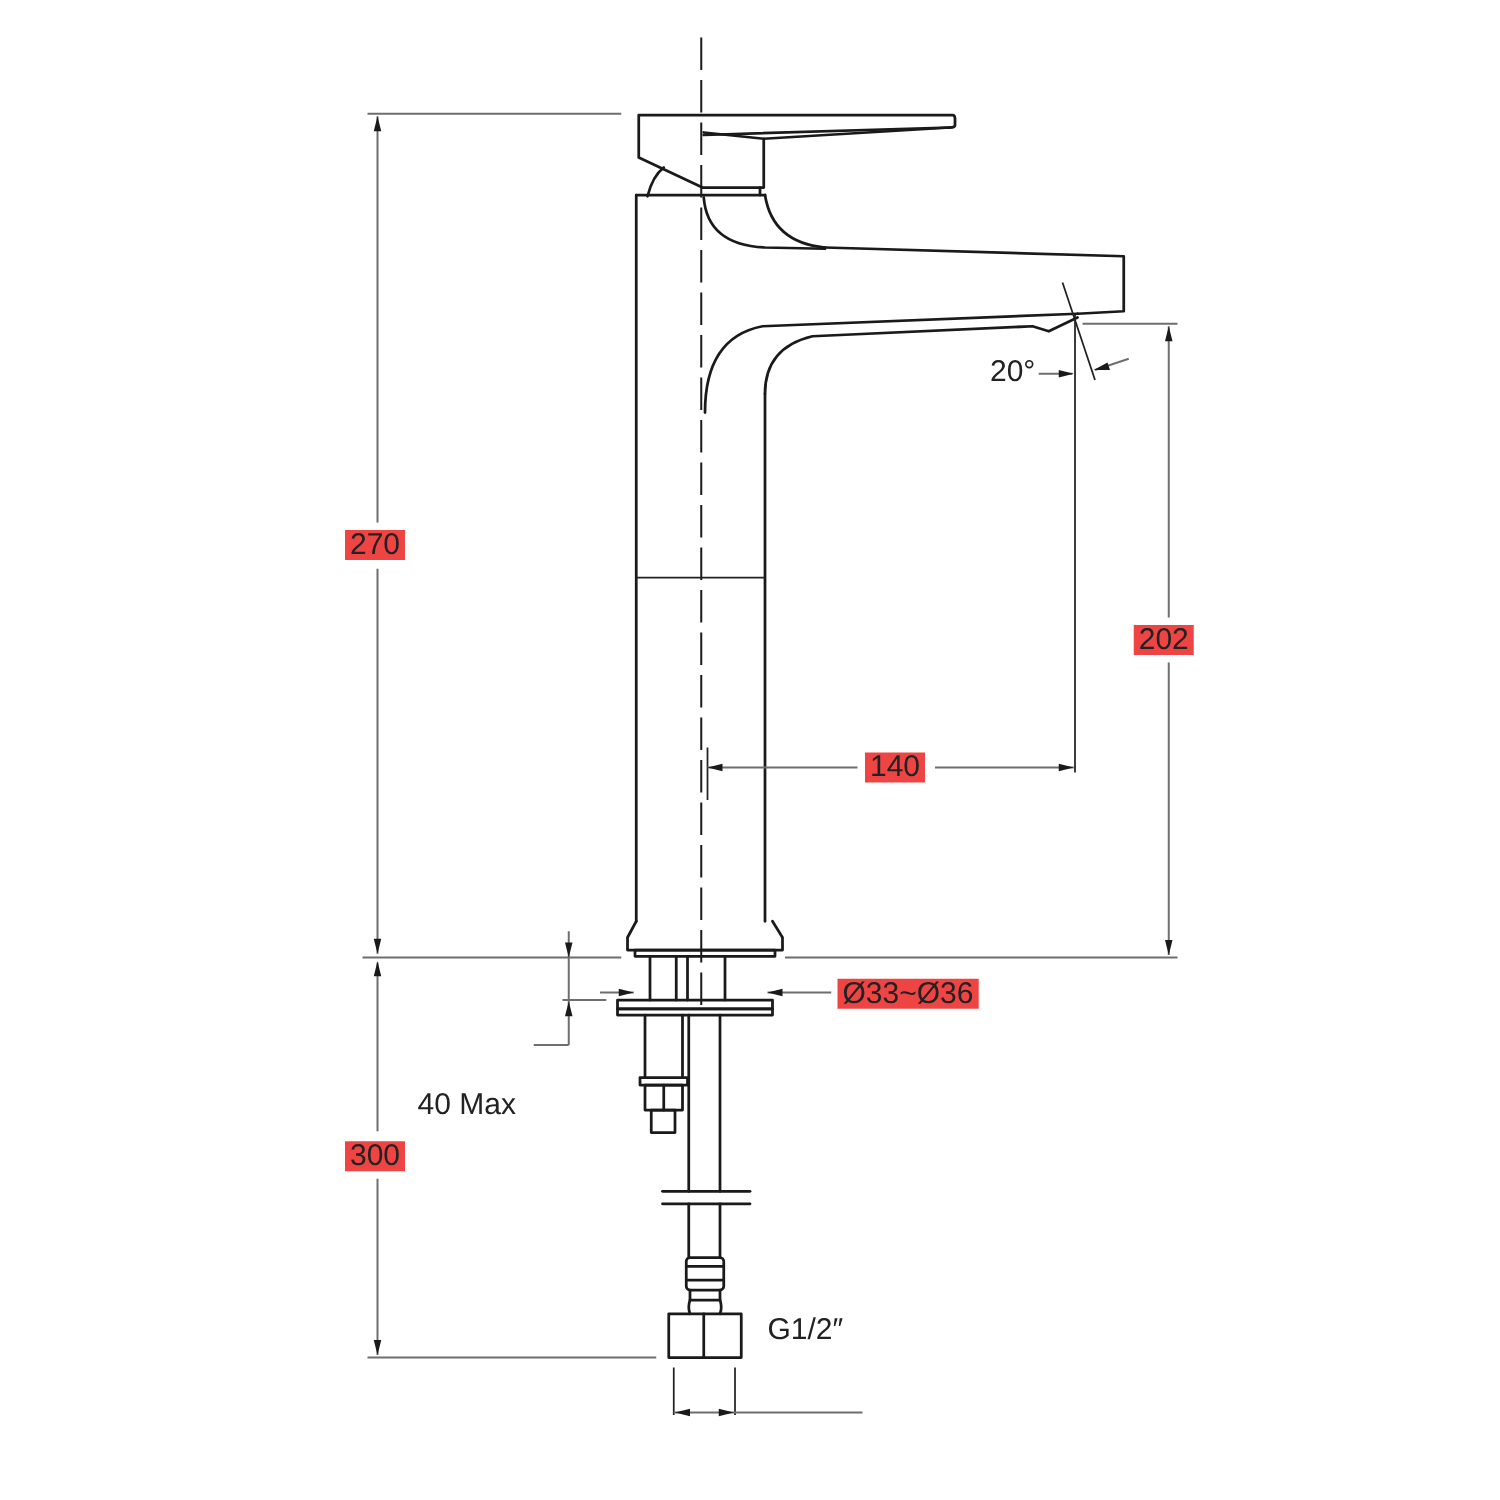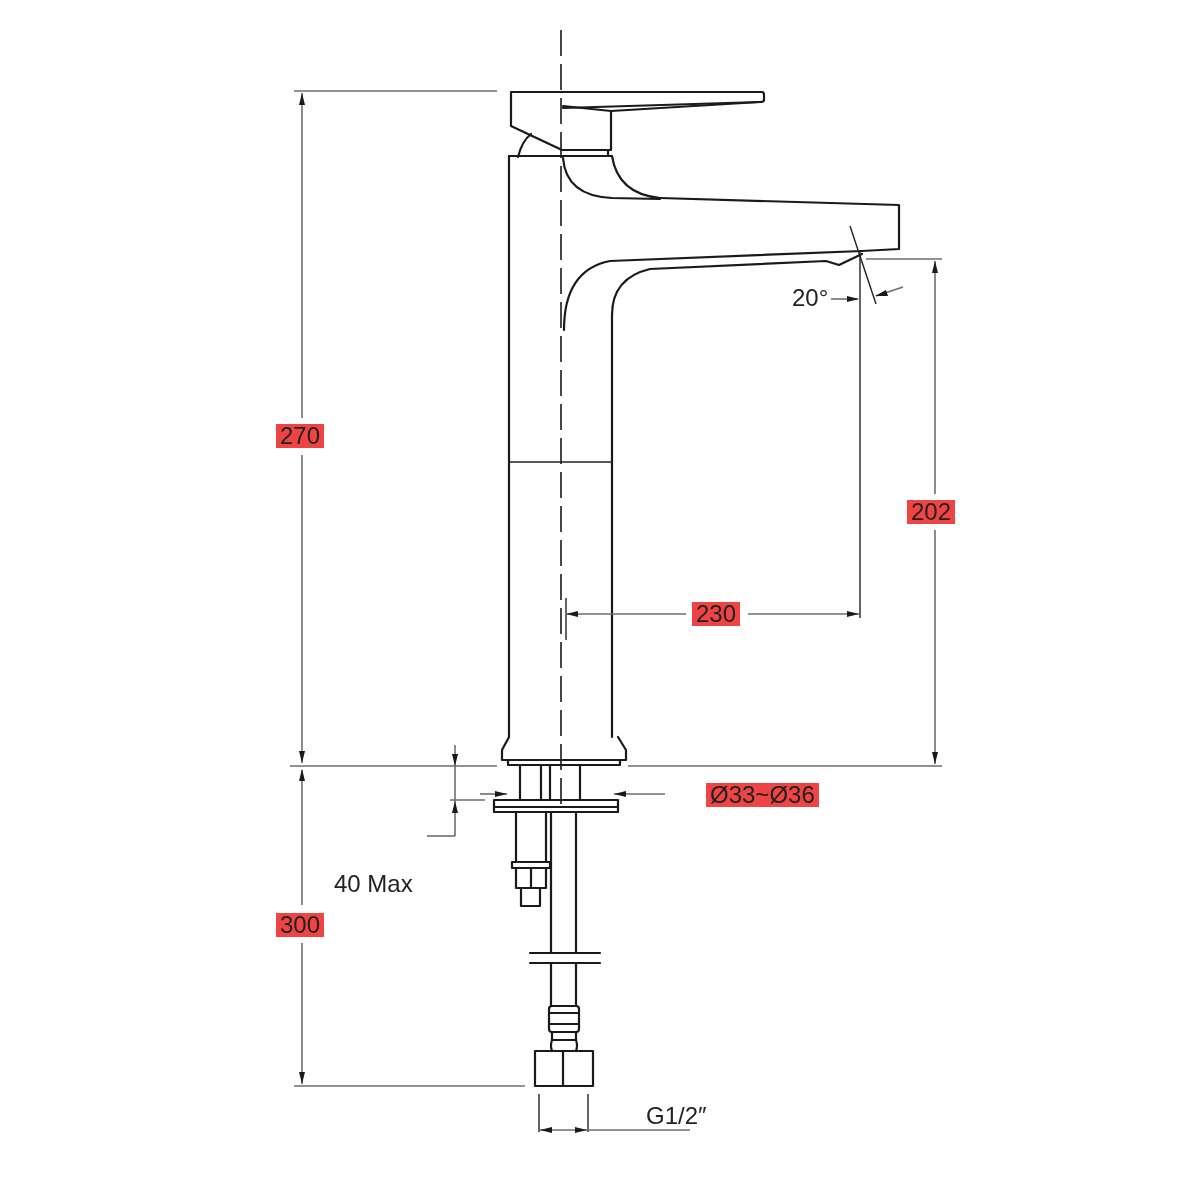--- a/index.html
+++ b/index.html
@@ -156,19 +156,19 @@
       <line class="thin" x1="539" y1="1094" x2="539" y2="1132"></line>
       <line class="thin" x1="588" y1="1094" x2="588" y2="1132"></line>
       <line class="dim" x1="539" y1="1130" x2="690" y2="1130"></line>
       <path class="arrow" d="M540 1130 L552 1127 L552 1133 Z"></path>
       <path class="arrow" d="M587 1130 L575 1127 L575 1133 Z"></path>
     </g>
   </svg>
 
   <span class="label" style="left:276px; top:424px;">270</span>
   <span class="label" style="left:276px; top:913px;">300</span>
-  <span class="label" style="left:692px; top:602px;">230</span>
+  <span class="label" style="left:692px; top:602px;">140</span>
   <span class="label" style="left:907px; top:500px;">202</span>
   <span class="label" style="left:788px; top:286px; background:transparent;text-align:right;">20°</span>
-  <span class="label" style="left:670px; top:783px;margin-left:36px;">Ø33~Ø36</span>
+  <span class="label" style="left:670px; top:783px;">Ø33~Ø36</span>
   <span class="label" style="left:330px; top:872px; background:transparent;">40 Max</span>
-  <span class="label" style="left:610px; top:1104px; background:transparent;margin-left:32px;">G1/2″</span>
+  <span class="label" style="left:610px; top:1052px; background:transparent;">G1/2″</span>
 </div>
 
 </body></html>

